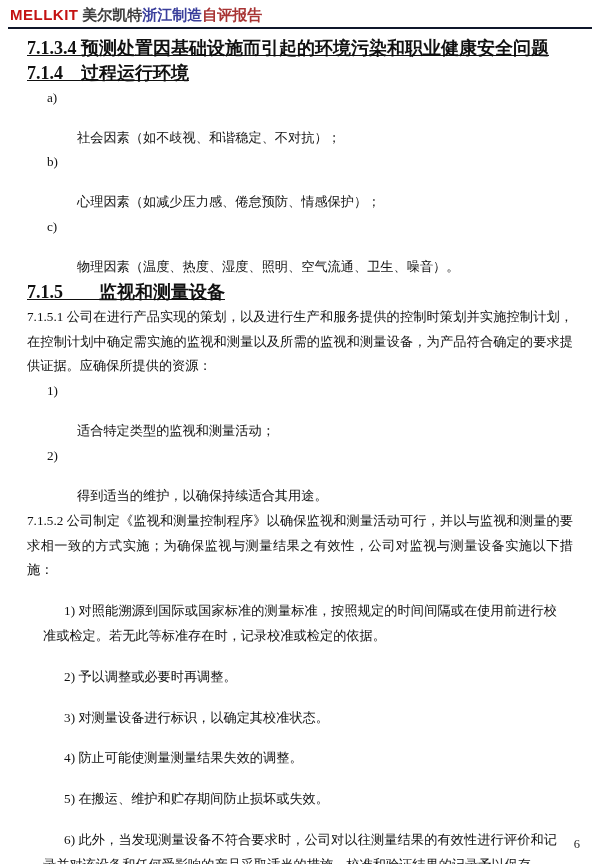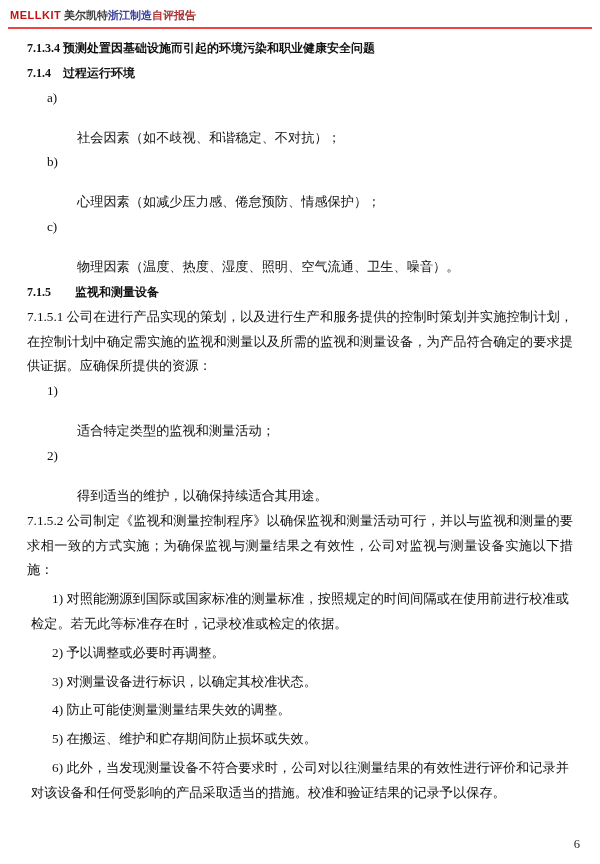--- a/index.html
+++ b/index.html
@@ -8,46 +8,47 @@
     background: #ffffff;
     position: relative;
     font-family: "Liberation Serif", "DejaVu Serif", serif;
     color: #111111;
     overflow: hidden;
   }
   
   .doc-header {
     margin: 7px 8px 0 8px;
     padding: 0 0 4px 2px;
-    border-bottom: 2px solid #ef4444;
-    font-size: 11px;
+    border-bottom: 2px solid #0f172a;
+    font-size: 15px;
     line-height: 16px;
     white-space: nowrap;
   }
   .brand { font-family: "Liberation Sans", sans-serif; font-weight: bold; letter-spacing: 0.5px; }
   .title-seg { font-weight: bold; }
   
   .doc-body {
     padding: 7px 27px 0 27px;
     font-size: 13.2px;
     line-height: 24.8px;
     text-align: justify;
   }
   .para { margin: 0; text-indent: 0; }
   .heading {
     margin: 0;
     font-weight: bold;
-    font-size: 12px;
+    font-size: 18px;
     text-align: left;
+    text-decoration: underline;
   }
   .abc-list, .num-list { padding-left: 20px; }
   .list-item { display: flex; }
   .list-item .marker { flex: 0 0 30px; }
   .list-item .li-text { flex: 1 1 auto; margin-top: 40px; }
-  .num-para { margin: 4px; text-indent: 1.6em; }
+  .num-para { margin: 16px; text-indent: 1.6em; }
   
   .page-number {
     position: absolute;
     right: 20px;
     bottom: 12px;
     font-size: 12.5px;
     color: #222;
   }
 </style>
 </head>

